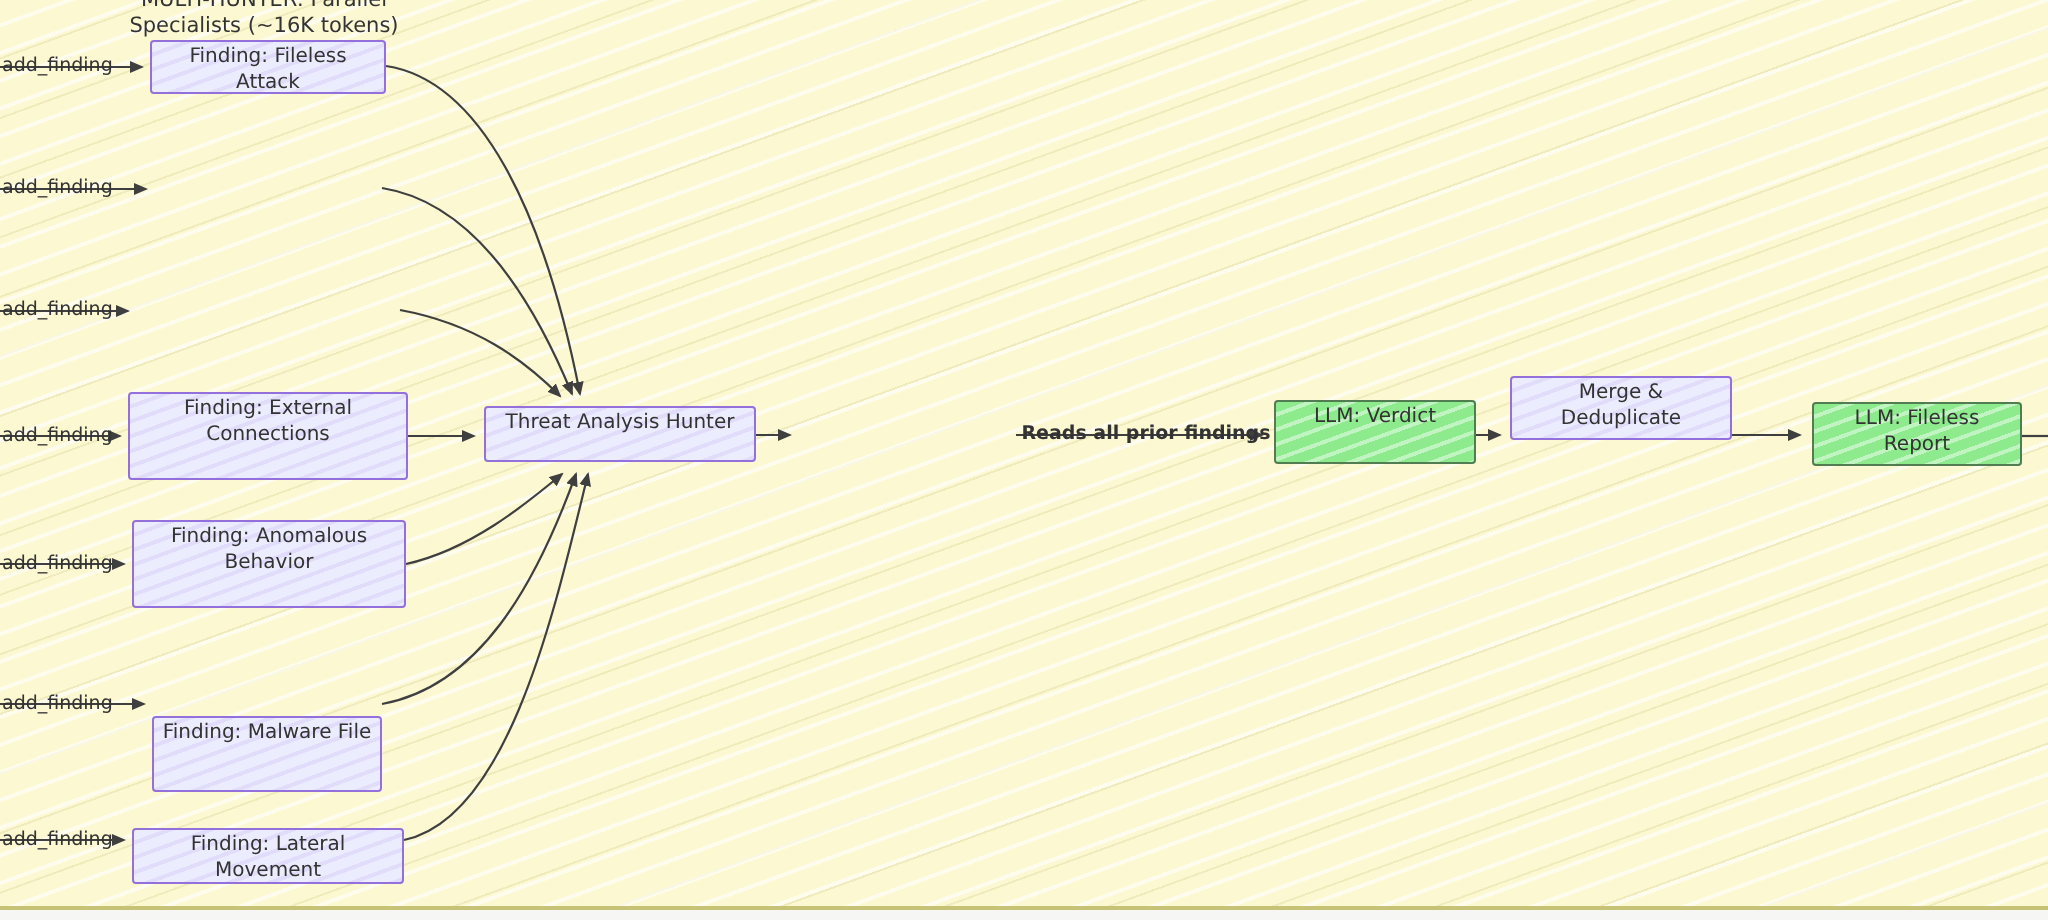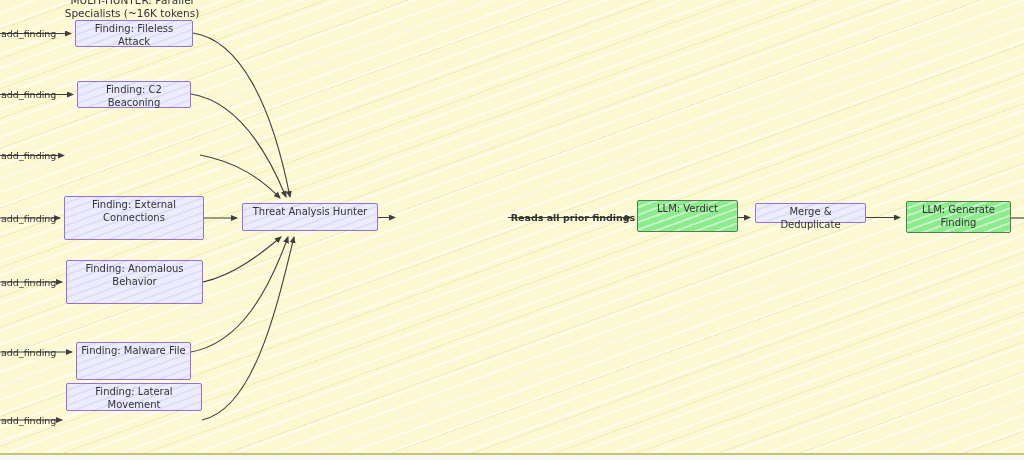--- a/index.html
+++ b/index.html
@@ -91,41 +91,38 @@
   <div class="edge-label" style="left:1px;top:218px">add_finding</div>
   <div class="edge-label" style="left:1px;top:282px">add_finding</div>
   <div class="edge-label" style="left:1px;top:352px">add_finding</div>
   <div class="edge-label" style="left:1px;top:420px">add_finding</div>
 
   <div class="edge-label centered" style="left:573px;top:217px">Reads all prior findings</div>
 
   <div class="node" style="left:75px;top:20px;width:118px;height:27px">
     <span>Finding: Fileless Attack</span>
   </div>
-  <div class="node" style="left:77px;top:81px;width:114px;height:27px">
-    <span>Finding: C2 Beaconing</span>
-  </div>
   <div class="node" style="left:64px;top:196px;width:140px;height:44px">
     <span style="max-width:100px">Finding: External Connections</span>
   </div>
   <div class="node" style="left:66px;top:260px;width:137px;height:44px">
     <span style="max-width:108px">Finding: Anomalous Behavior</span>
   </div>
-  <div class="node" style="left:76px;top:342px;width:115px;height:38px">
+  <div class="node" style="left:76px;top:358px;width:115px;height:38px">
     <span>Finding: Malware File</span>
   </div>
-  <div class="node" style="left:66px;top:383px;width:136px;height:28px">
+  <div class="node" style="left:66px;top:414px;width:136px;height:28px">
     <span>Finding: Lateral Movement</span>
   </div>
 
   <div class="node" style="left:242px;top:203px;width:136px;height:28px">
     <span>Threat Analysis Hunter</span>
   </div>
   <div class="node green" style="left:637px;top:200px;width:101px;height:32px">
     <span>LLM: Verdict</span>
   </div>
-  <div class="node" style="left:755px;top:203px;width:111px;height:20px">
+  <div class="node" style="left:755px;top:188px;width:111px;height:32px">
     <span>Merge &amp; Deduplicate</span>
   </div>
   <div class="node green" style="left:906px;top:201px;width:105px;height:32px">
-    <span>LLM: Generate Finding</span>
+    <span>LLM: Fileless Report</span>
   </div>
 </div>
 
 </body></html>

